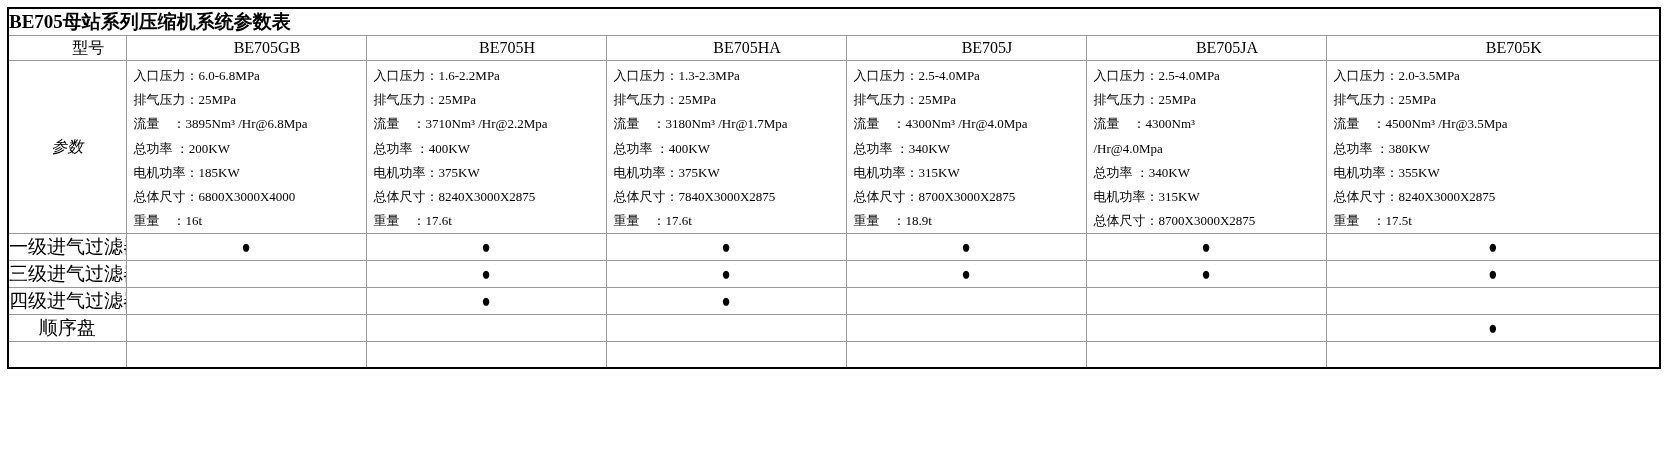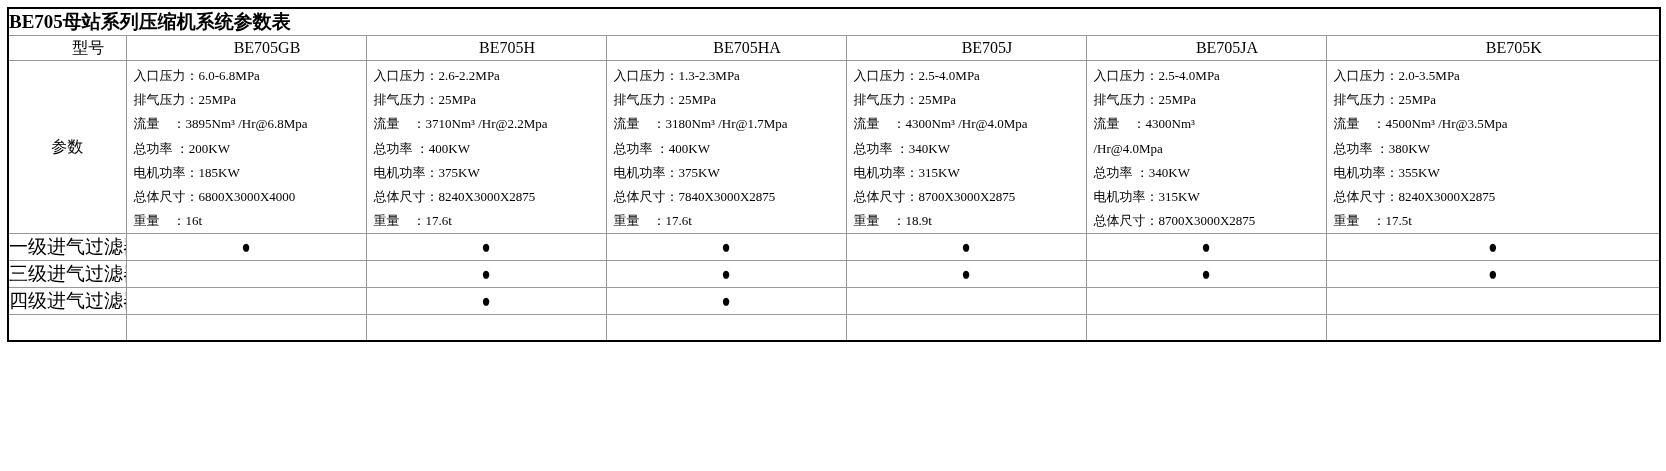--- a/index.html
+++ b/index.html
@@ -30,20 +30,21 @@
   }
   td.model-cell, td.modelhdr-label {
     height: 25px;
     text-align: center;
     font-size: 16px;
     padding-left: 42px;
   }
   td.params-label {
     text-align: center;
     font-size: 16px;
+    font-style: italic;
   }
   td.param-cell {
     vertical-align: top;
     padding: 3px 2px 0 7px;
     font-size: 13px;
   }
   .pline {
     line-height: 24.2px;
     white-space: nowrap;
   }
@@ -98,21 +99,21 @@
         <td class="param-cell">
             <div class="pline">入口压力：6.0-6.8MPa</div>
             <div class="pline">排气压力：25MPa</div>
             <div class="pline">流量　：3895Nm³ /Hr@6.8Mpa</div>
             <div class="pline">总功率 ：200KW</div>
             <div class="pline">电机功率：185KW</div>
             <div class="pline">总体尺寸：6800X3000X4000</div>
             <div class="pline">重量　：16t</div>
           </td>
         <td class="param-cell">
-            <div class="pline">入口压力：2.6-2.2MPa</div>
+            <div class="pline">入口压力：1.6-2.2MPa</div>
             <div class="pline">排气压力：25MPa</div>
             <div class="pline">流量　：3710Nm³ /Hr@2.2Mpa</div>
             <div class="pline">总功率 ：400KW</div>
             <div class="pline">电机功率：375KW</div>
             <div class="pline">总体尺寸：8240X3000X2875</div>
             <div class="pline">重量　：17.6t</div>
           </td>
         <td class="param-cell">
             <div class="pline">入口压力：1.3-2.3MPa</div>
             <div class="pline">排气压力：25MPa</div>
@@ -173,20 +174,29 @@
         </tr>
         <tr>
           <td class="rowlabel">四级进气过滤器</td>
           <td class="dotcell"></td>
           <td class="dotcell"><span class="dot">●</span></td>
           <td class="dotcell"><span class="dot">●</span></td>
           <td class="dotcell"></td>
           <td class="dotcell"></td>
           <td class="dotcell"></td>
         </tr>
+        <tr>
+          <td class="rowlabel">顺序盘</td>
+          <td class="dotcell"></td>
+          <td class="dotcell"></td>
+          <td class="dotcell"></td>
+          <td class="dotcell"></td>
+          <td class="dotcell"></td>
+          <td class="dotcell"><span class="dot">●</span></td>
+        </tr>
       </tbody>
 
     <tbody>
       <tr>
         <td class="empty-cell"></td>
         <td class="empty-cell"></td>
         <td class="empty-cell"></td>
         <td class="empty-cell"></td>
         <td class="empty-cell"></td>
         <td class="empty-cell"></td>

